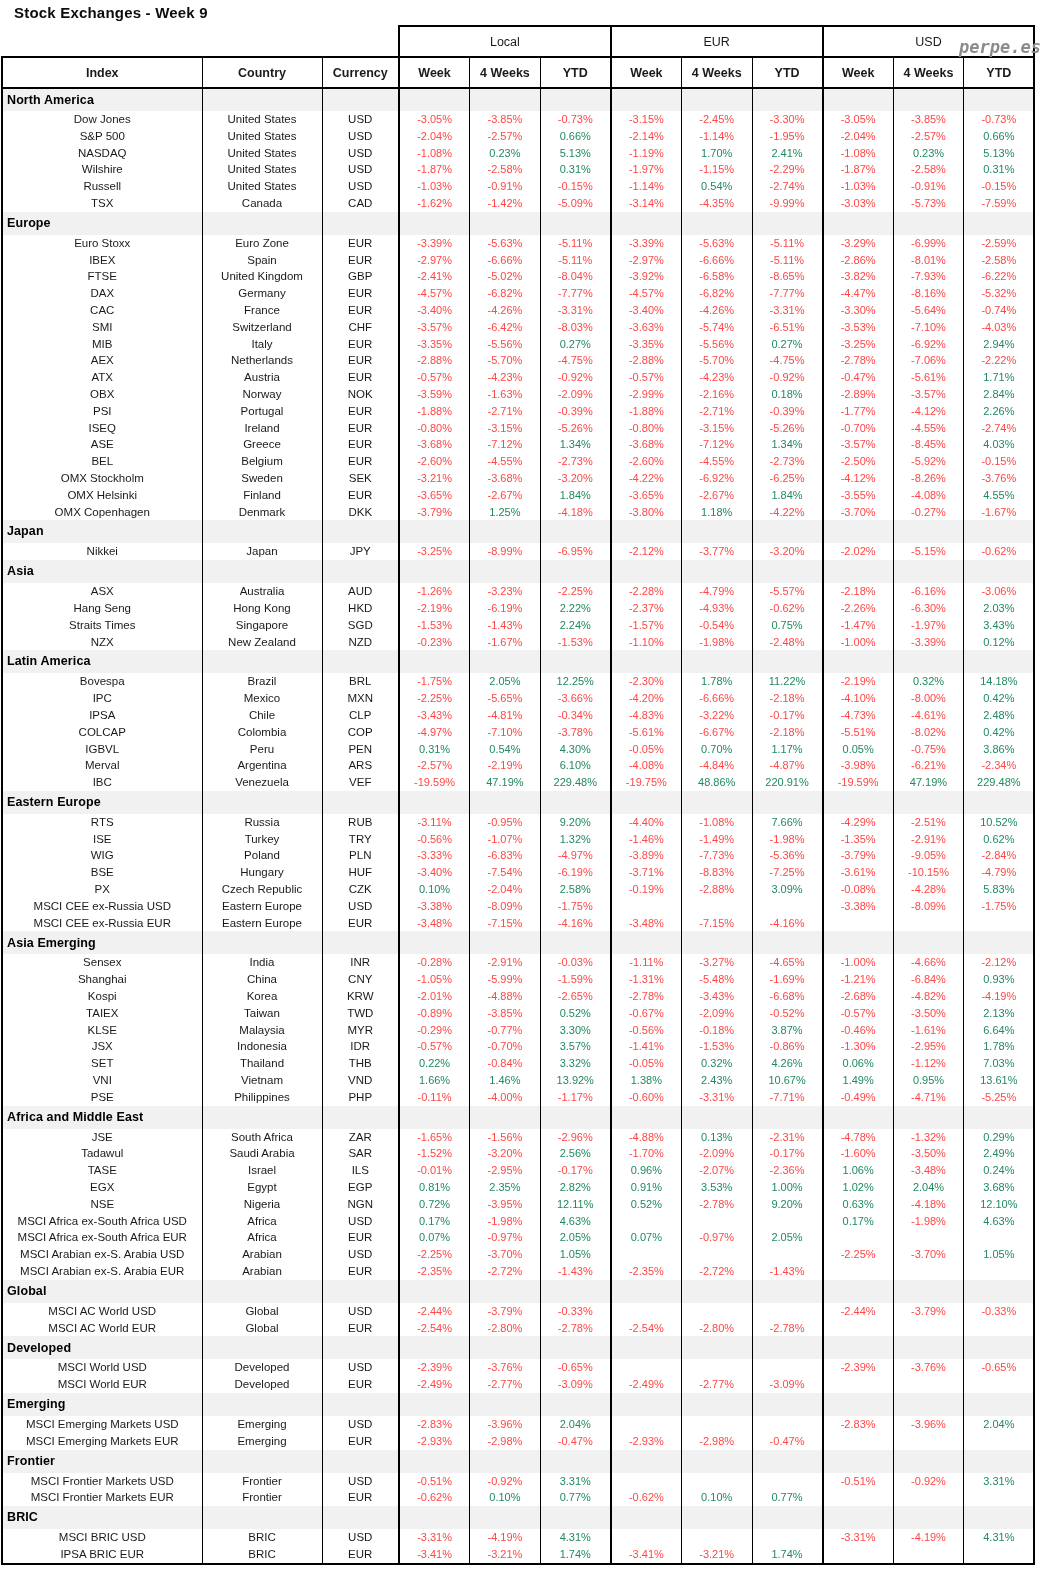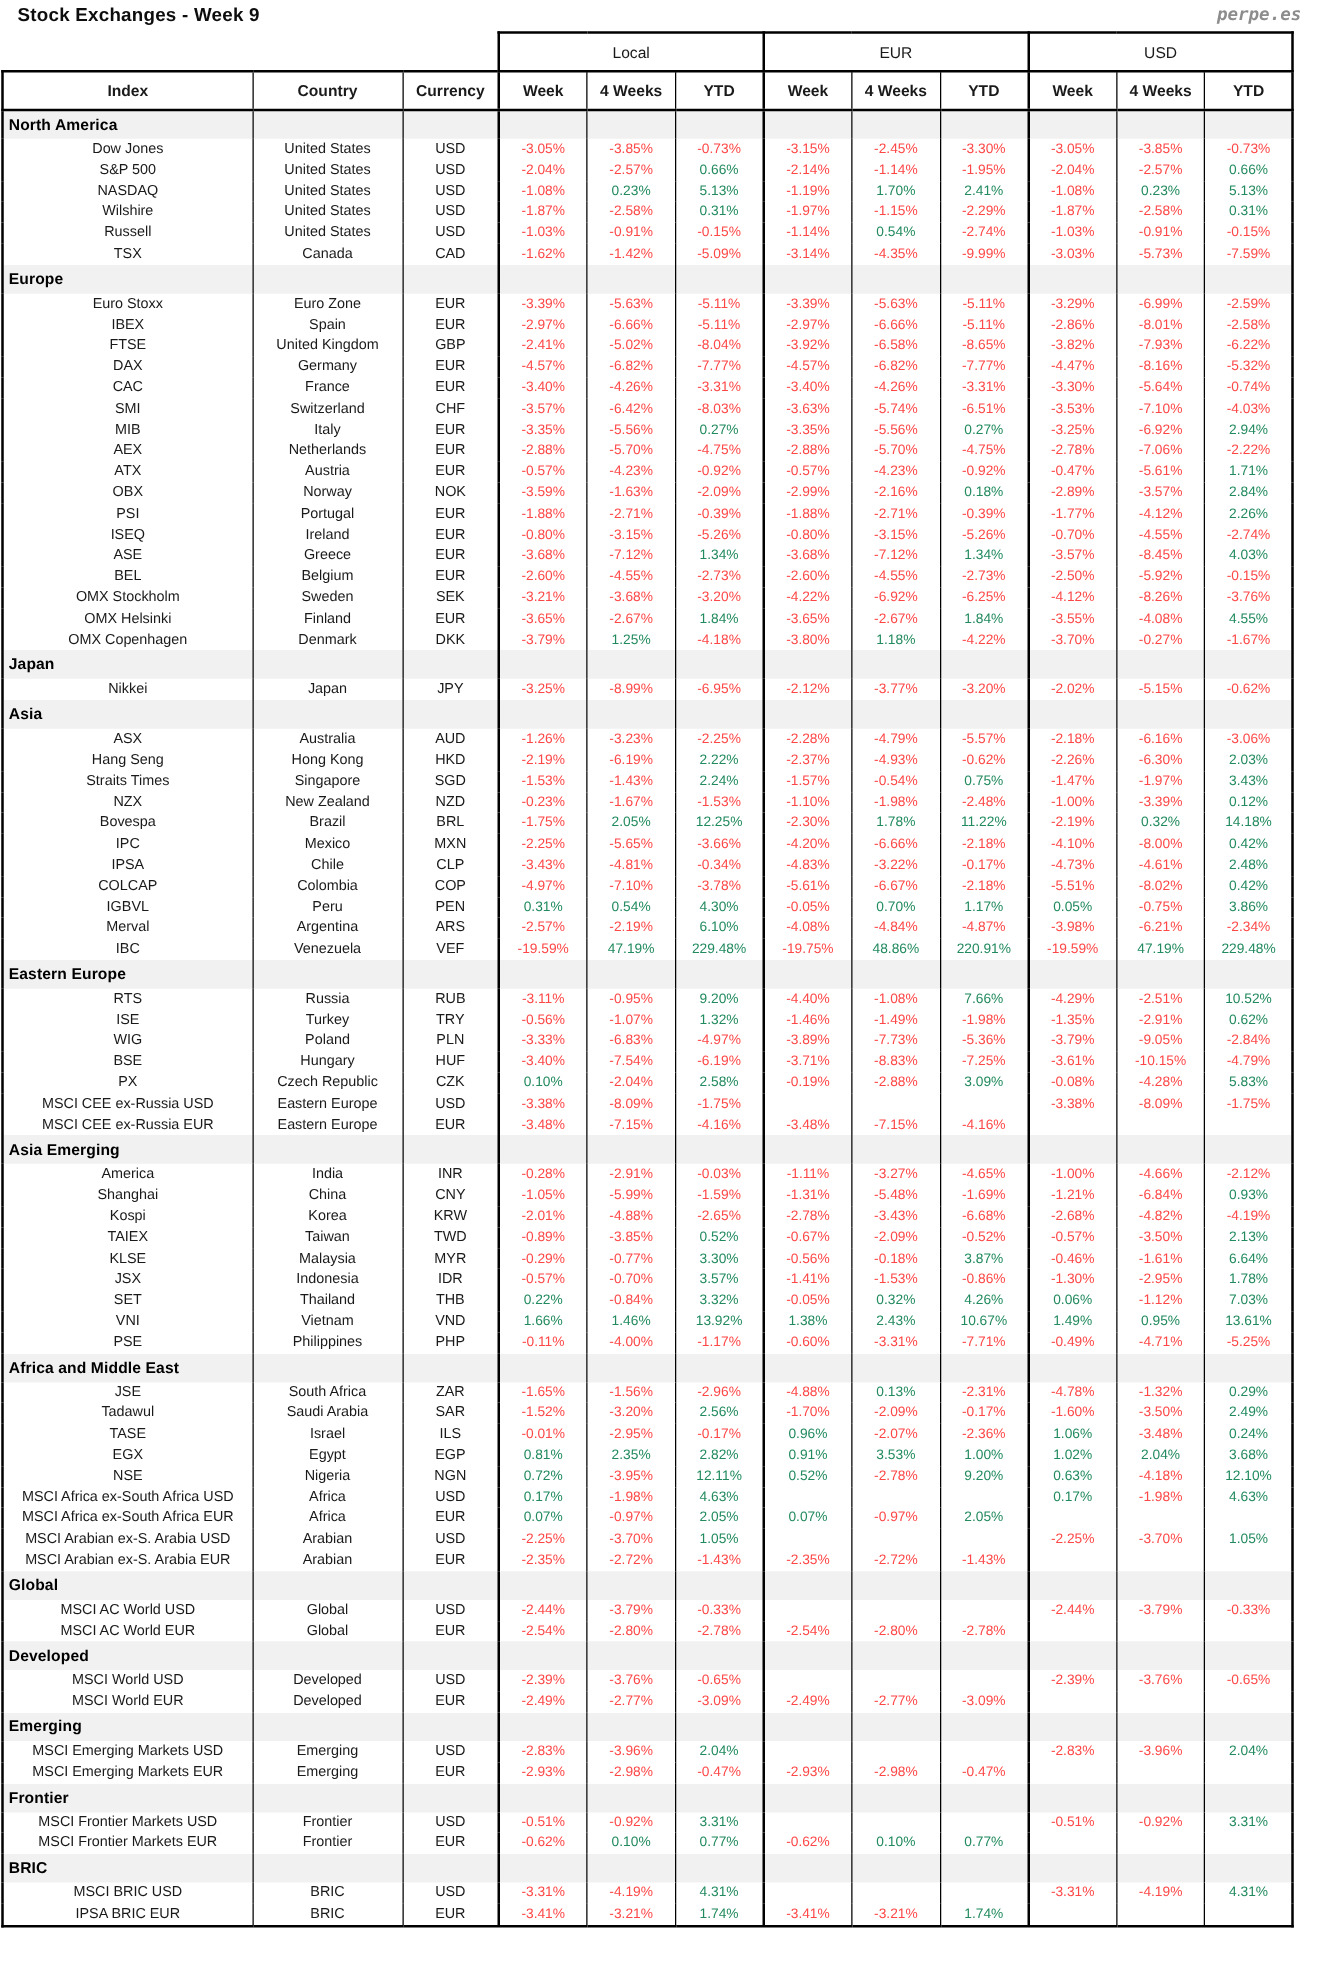--- a/index.html
+++ b/index.html
@@ -11,21 +11,21 @@
     color:#111;
   }
   .page { padding-top: 4px; }
   .topbar {
     width: 1032px; margin-left: 11px; height: 21px;
     display: flex; justify-content: space-between; align-items: flex-start;
     margin-bottom: 0;
   }
   .title { font-size: 15px; font-weight: bold; color:#0d0d0d; letter-spacing: .2px; padding-left: 3px; }
   .logo  { font-family: "DejaVu Sans Mono", monospace; font-style: italic; font-weight: bold;
-           font-size: 14px; color: var(--logo,#8c8c8c); padding-right: 2px; }
+           font-size: 17px; color: var(--logo,#8c8c8c); padding-right: 2px; margin-top: 33px; }
 
   table { border-collapse: collapse; table-layout: fixed; width: 1032px; margin-left: 1px; }
   th, td { padding: 0; text-align: center; white-space: nowrap; overflow: hidden; vertical-align: middle; }
 
   
   .c0 { border-left: 2px solid #000; }
   .c1, .c2 { border-left: 1px solid #000; }
   .c3, .c6, .c9 { border-left: 2px solid #000; }
   .c4, .c5, .c7, .c8, .c10, .c11 { border-left: 1px solid #000; }
   .c11 { border-right: 2px solid #000; }
@@ -544,20 +544,34 @@
           <td class="c3 neg">-0.23%</td>
           <td class="c4 neg">-1.67%</td>
           <td class="c5 neg">-1.53%</td>
           <td class="c6 neg">-1.10%</td>
           <td class="c7 neg">-1.98%</td>
           <td class="c8 neg">-2.48%</td>
           <td class="c9 neg">-1.00%</td>
           <td class="c10 neg">-3.39%</td>
           <td class="c11 pos">0.12%</td>
         </tr>
+        <tr class="section-row">
+          <td class="c0 section-name">Latin America</td>
+          <td class="c1"></td>
+          <td class="c2"></td>
+          <td class="c3"></td>
+          <td class="c4"></td>
+          <td class="c5"></td>
+          <td class="c6"></td>
+          <td class="c7"></td>
+          <td class="c8"></td>
+          <td class="c9"></td>
+          <td class="c10"></td>
+          <td class="c11"></td>
+        </tr>
         <tr>
           <td class="c0 name-cell">Bovespa</td>
           <td class="c1 name-cell">Brazil</td>
           <td class="c2 name-cell">BRL</td>
           <td class="c3 neg">-1.75%</td>
           <td class="c4 pos">2.05%</td>
           <td class="c5 pos">12.25%</td>
           <td class="c6 neg">-2.30%</td>
           <td class="c7 pos">1.78%</td>
           <td class="c8 pos">11.22%</td>
@@ -769,21 +783,21 @@
           <td class="c4"></td>
           <td class="c5"></td>
           <td class="c6"></td>
           <td class="c7"></td>
           <td class="c8"></td>
           <td class="c9"></td>
           <td class="c10"></td>
           <td class="c11"></td>
         </tr>
         <tr>
-          <td class="c0 name-cell">America</td>
+          <td class="c0 name-cell">Sensex</td>
           <td class="c1 name-cell">India</td>
           <td class="c2 name-cell">INR</td>
           <td class="c3 neg">-0.28%</td>
           <td class="c4 neg">-2.91%</td>
           <td class="c5 neg">-0.03%</td>
           <td class="c6 neg">-1.11%</td>
           <td class="c7 neg">-3.27%</td>
           <td class="c8 neg">-4.65%</td>
           <td class="c9 neg">-1.00%</td>
           <td class="c10 neg">-4.66%</td>

